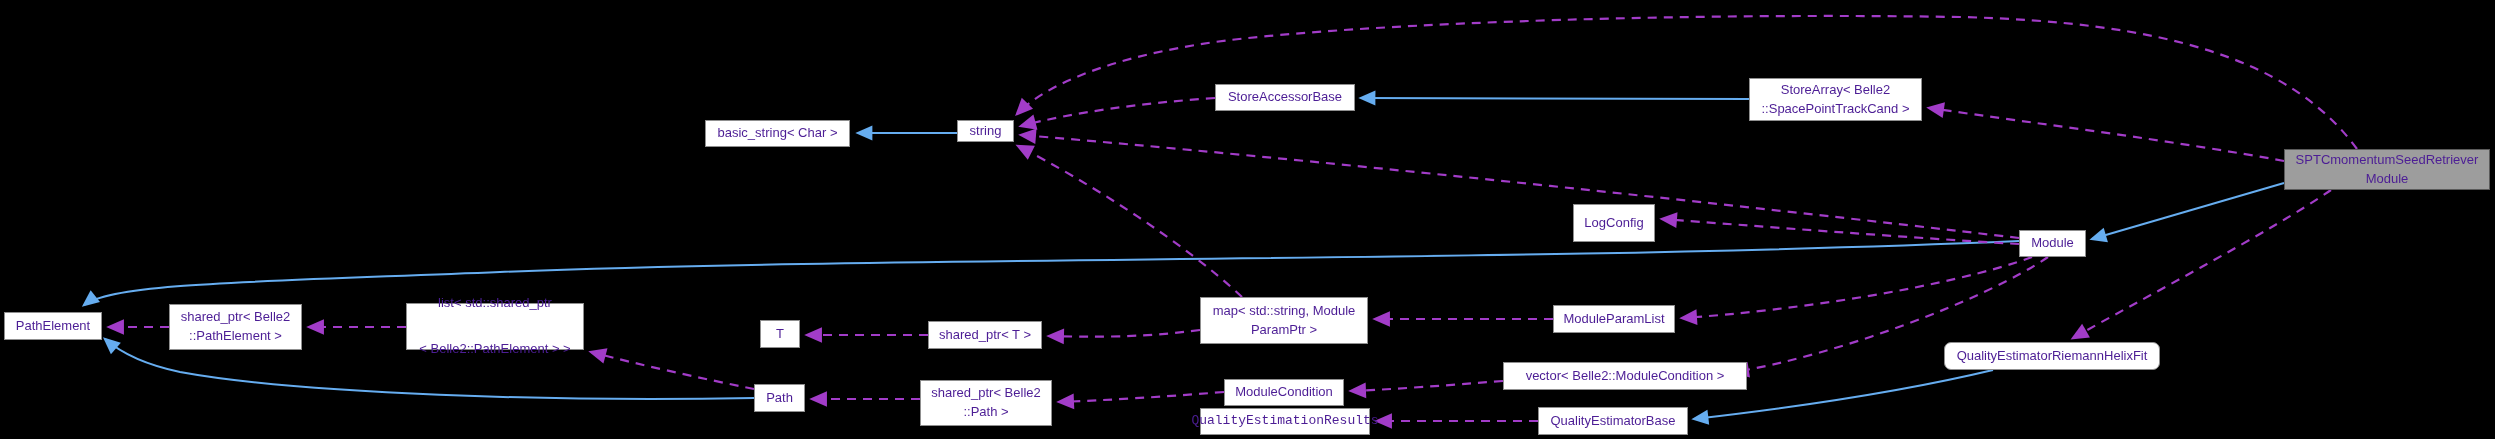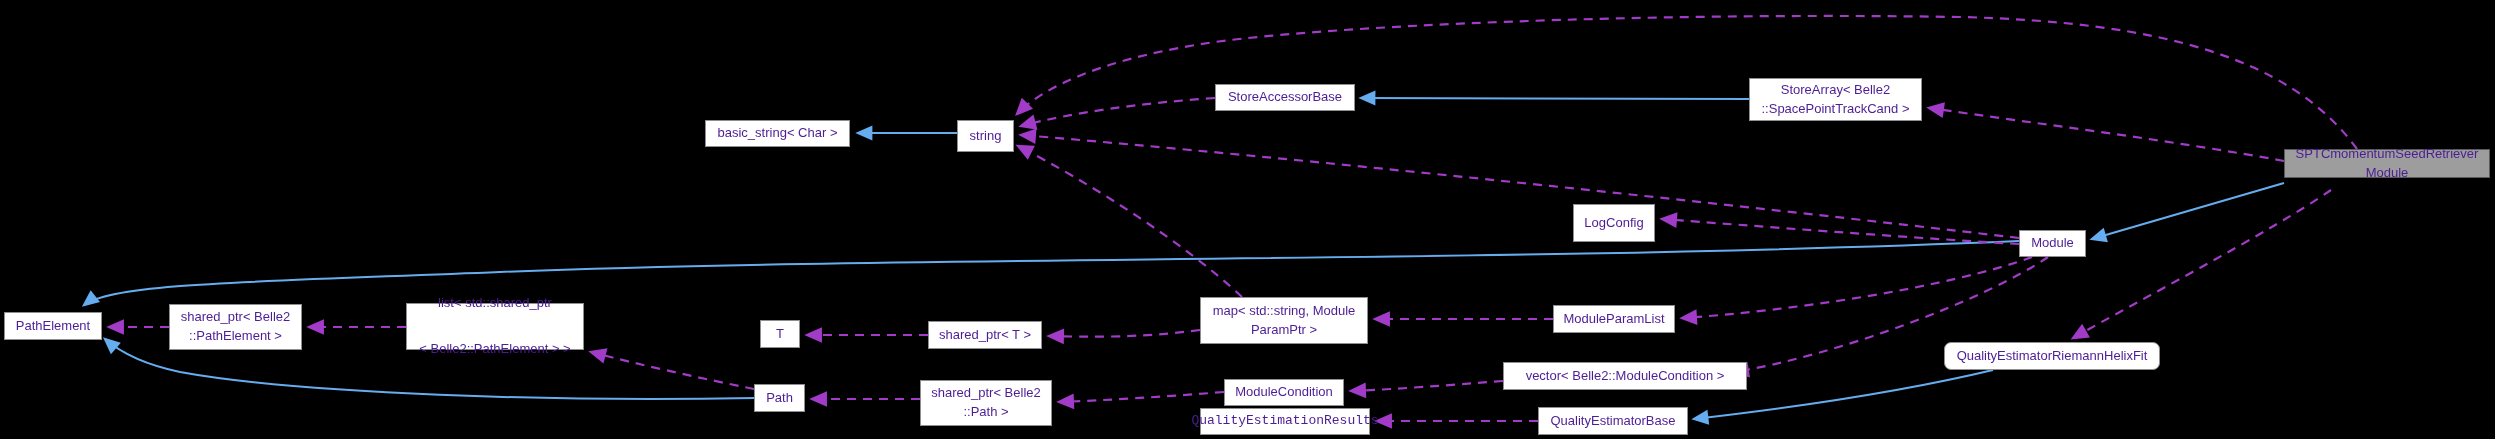--- a/index.html
+++ b/index.html
@@ -85,31 +85,31 @@
         <div class="node-line">shared_ptr&lt; Belle2</div>
         <div class="node-line">::PathElement &gt;</div>
       </div>
       <div class="node" style="left: 406px; top: 303px; width: 178px; height: 47px; gap: 27px;">
         <div class="node-line">list&lt; std::shared_ptr</div>
         <div class="node-line">&lt; Belle2::PathElement &gt; &gt;</div>
       </div>
       <div class="node" style="left: 705px; top: 120px; width: 145px; height: 27px;">
         <div class="node-line">basic_string&lt; Char &gt;</div>
       </div>
-      <div class="node" style="left: 957px; top: 120px; width: 57px; height: 32px;">
+      <div class="node" style="left: 957px; top: 120px; width: 57px; height: 22px;">
         <div class="node-line">string</div>
       </div>
       <div class="node" style="left: 1215px; top: 84px; width: 140px; height: 27px;">
         <div class="node-line">StoreAccessorBase</div>
       </div>
       <div class="node" style="left: 1749px; top: 78px; width: 173px; height: 43px;">
         <div class="node-line">StoreArray&lt; Belle2</div>
         <div class="node-line">::SpacePointTrackCand &gt;</div>
       </div>
-      <div class="node node--highlight" style="left: 2284px; top: 149px; width: 206px; height: 29px;">
+      <div class="node node--highlight" style="left: 2284px; top: 149px; width: 206px; height: 41px;">
         <div class="node-line">SPTCmomentumSeedRetriever</div>
         <div class="node-line">Module</div>
       </div>
       <div class="node" style="left: 1573px; top: 204px; width: 82px; height: 38px;">
         <div class="node-line">LogConfig</div>
       </div>
       <div class="node" style="left: 2019px; top: 230px; width: 67px; height: 27px;">
         <div class="node-line">Module</div>
       </div>
       <div class="node" style="left: 760px; top: 320px; width: 40px; height: 28px;">

